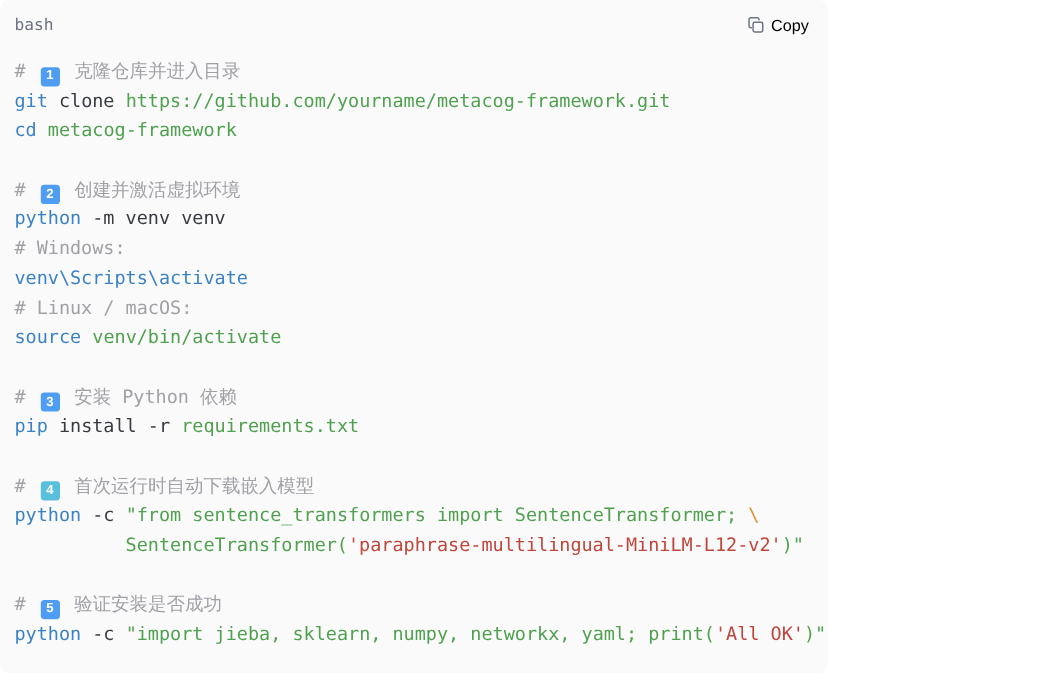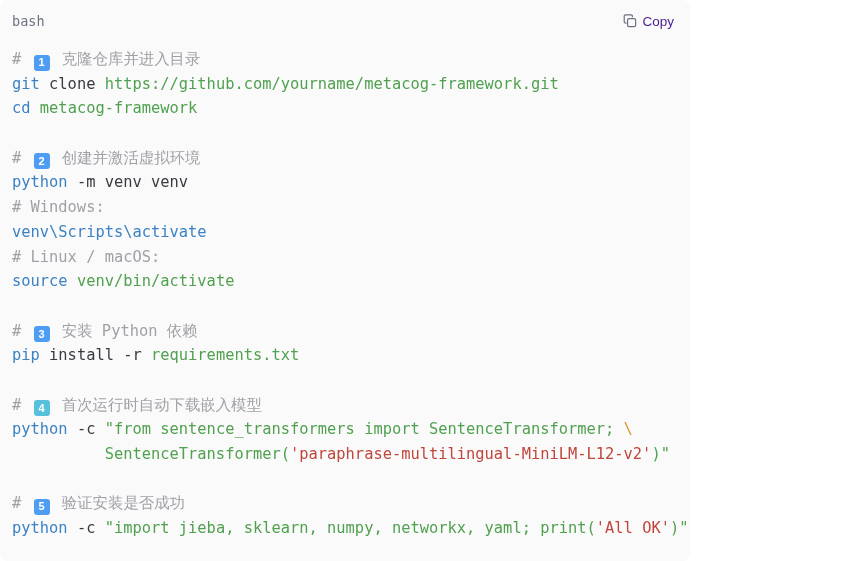--- a/index.html
+++ b/index.html
@@ -26,21 +26,21 @@
   .lang-label{
     font-family:"DejaVu Sans Mono", monospace;
     font-size:13.5px;
     color:#6b7280;
   }
   .copy-btn{
     display:inline-flex;
     align-items:center;
     gap:5px;
     background:none;border:none;
-    color:#4c1d95;
+    color:#000000;
     font-family:"Liberation Sans", sans-serif;
     font-size:13.5px;
     cursor:pointer;
     padding:2px 2px;
   }
   .copy-btn svg{display:block;}
   .code-block{
     margin:15px 0 4px 0;
     font-family:"DejaVu Sans Mono", monospace;
     font-size:15.4px;

